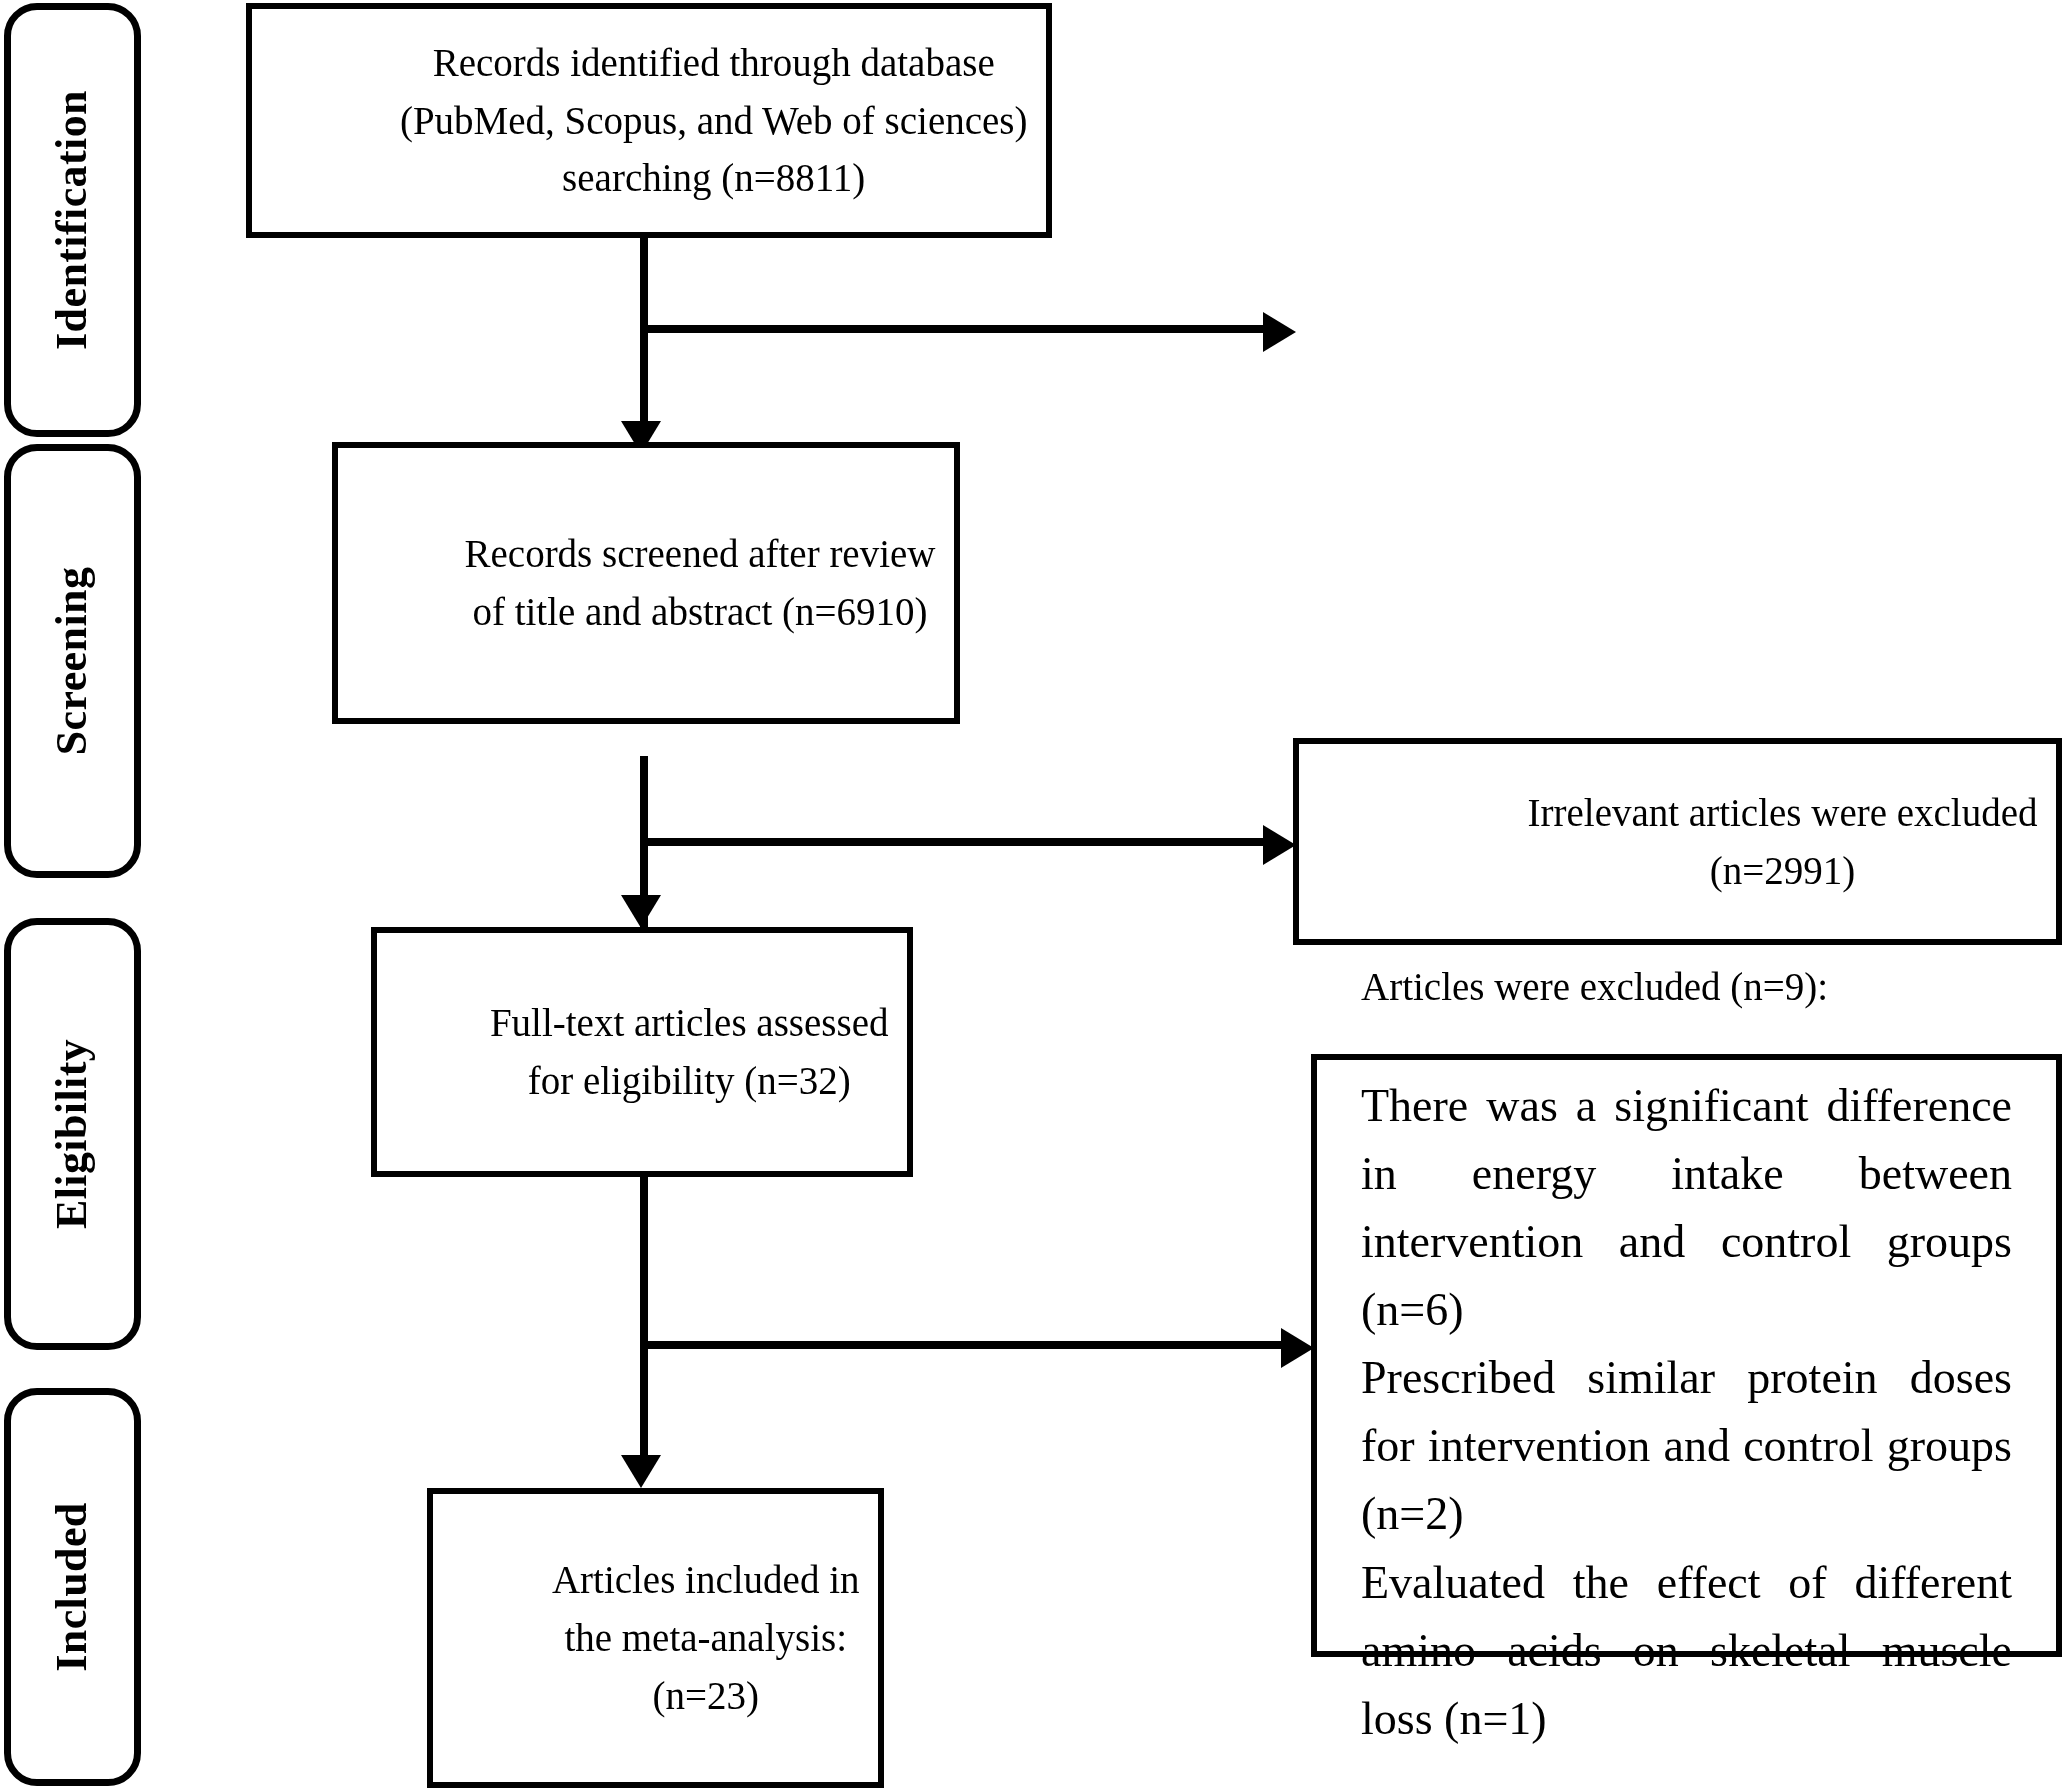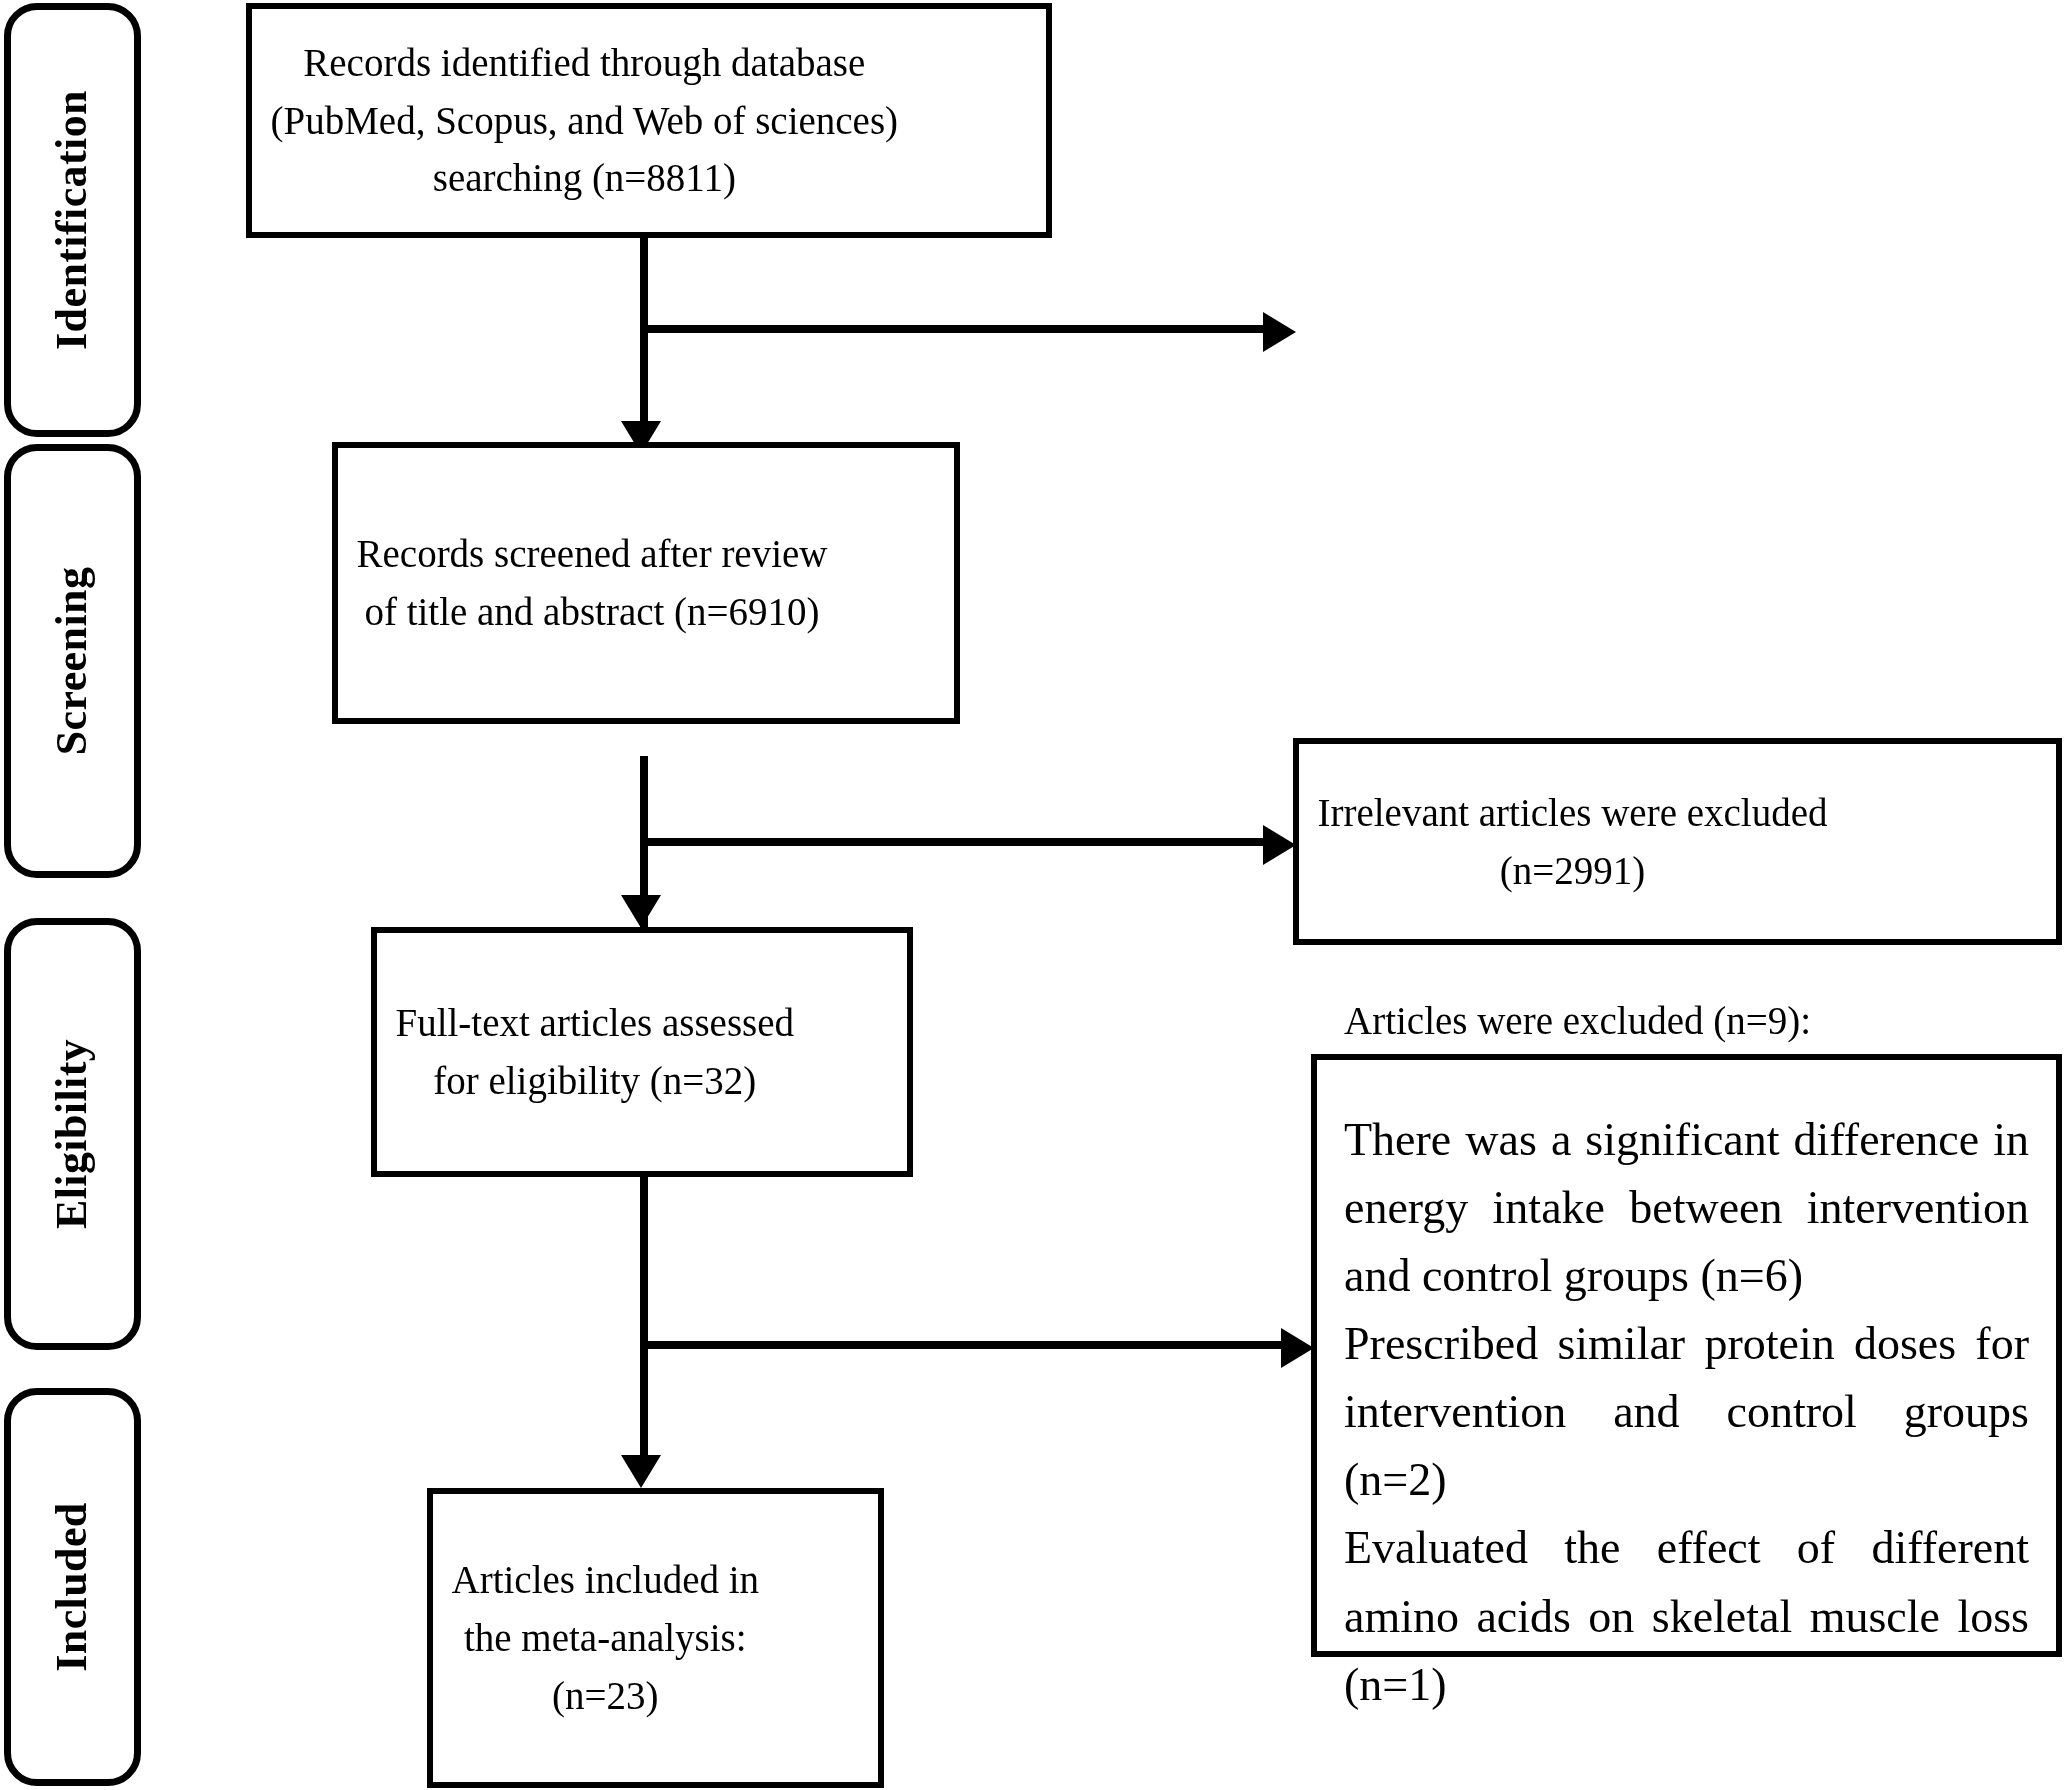--- a/index.html
+++ b/index.html
@@ -40,21 +40,21 @@
   }
 
   
   .flow-box {
     position: absolute;
     box-sizing: border-box;
     border: 6.4px solid #000000;
     background: #ffffff;
     display: flex;
     align-items: center;
-    justify-content: flex-start;
+    justify-content: flex-end;
   }
   .flow-box .box-text {
     text-align: center;
     font-size: 39px;
     line-height: 1.48;
     padding: 0 18.5px;
     white-space: pre-line;
   }
 
   
@@ -146,21 +146,21 @@
 (n=23)</div>
   </div>
 
 
   <div class="flow-box" style="left:1293px; top:738px; width:769px; height:207px;">
     <div class="box-text">Irrelevant articles were excluded
 (n=2991)</div>
   </div>
 
   <div class="flow-box align-left" style="left:1311px; top:1054px; width:751px; height:603px;">
-    <div style="width:100%; padding:0 27px; box-sizing:border-box;">
+    <div style="width:100%; padding:0 44px; box-sizing:border-box;">
       <div style="font-size:39px; line-height:1.48; text-align:left;">Articles were excluded (n=9):</div>
       <div style="height:56px;"></div>
       <div style="font-size:46px; line-height:1.48; text-align:justify; white-space:pre-line;">There was a significant difference in energy intake between intervention and control groups (n=6)
 Prescribed similar protein doses for intervention and control groups (n=2)
 Evaluated the effect of different amino acids on skeletal muscle loss (n=1)</div>
     </div>
   </div>
 
 </div>
 

